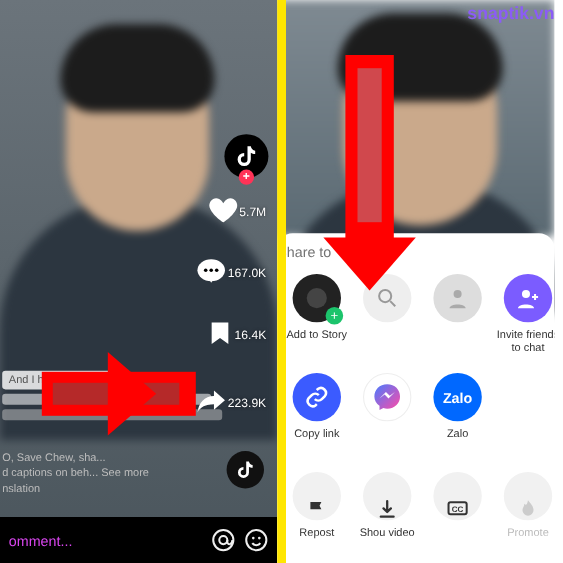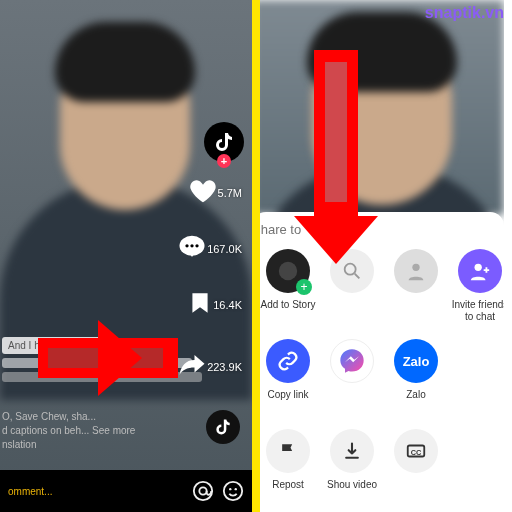--- a/index.html
+++ b/index.html
@@ -26,42 +26,42 @@
   .icon-bookmark { width: 26px; height: 26px; fill:#fff; }
   .icon-share { width: 30px; height: 30px; fill:#fff; }
   .music-disc { position: absolute; right: 12px; top: 410px; width: 34px; height: 34px; background:#111; border-radius:50%; display:flex;align-items:center;justify-content:center;}
   .music-disc svg{width:20px;height:20px;}
   .caption-block { position: absolute; left: 2px; bottom: 130px; width: 210px; }
   .caption-chip { background: rgba(255,255,255,.82); color:#555; font-size:10px; padding:3px 6px; border-radius:3px; margin-bottom:4px; display:inline-block; filter: blur(0.5px); }
   .caption-chip2 { width: 190px; height: 10px; background: rgba(255,255,255,.55); border-radius:3px; margin-bottom:4px; }
   .music-bar { width: 200px; height: 10px; background: rgba(200,200,200,.5); border-radius:3px; }
   .meta { position: absolute; left: 2px; bottom: 60px; color:#bdbdbd; font-size:10px; line-height:14px; filter: blur(0.5px); }
   .comment-input { position: absolute; left: 0; bottom: 0; width: 252px; height: 42px; background: #000; display:flex; align-items:center; padding: 0 8px; gap:8px; }
-  .comment-input .txt { flex:1; color:#eab308; font-size:10px; }
+  .comment-input .txt { flex:1; color:#d946ef; font-size:13px; }
   .comment-input .glyph { width:22px; height:22px; color:#eee; }
   
   .arrow-left { position: absolute; left: 38px; top: 338px; z-index:6; }
   .arrow-left .shaft { width: 140px; height: 40px; background:#f00; position:relative; }
   .arrow-left .head { position:absolute; right:-36px; top:-18px; width:0;height:0; border-top:38px solid transparent; border-bottom:38px solid transparent; border-left:44px solid #f00; background:none; border-radius:0;}
   .arrow-left .shaft-inner { position:absolute; left:10px; top:10px; width:115px; height:20px; background: rgba(90,90,90,.45); }
   
   .right { width: 252px; height: 512px; background:#fff; position: relative; overflow:hidden; }
   .right .bg-person2 { position:absolute; top:0; left:0; right:0; height: 215px; background: linear-gradient(180deg,#7f8a92,#5b6a73); filter: blur(4px); }
   .right .head2 { position:absolute; left:60px; top:40px; width:140px; height:165px; background:#caa98b; border-radius:60px 60px 70px 70px; filter: blur(4px);}
   .right .hair2 { position:absolute; left:55px; top:12px; width:150px; height:80px; background:#1c1c1c; border-radius:70px 70px 40px 40px; filter: blur(4px);}
   .right .body2 { position:absolute; left:0; top:165px; width:260px; height:120px; background:#2c3640; border-radius:120px 120px 0 0; filter: blur(4px);}
   .watermark { position:absolute; right: 0px; top: 4px; color:#8b5cf6; font-weight:700; font-size:16px; z-index:4;}
   .sheet { position:absolute; left:0; right:0; bottom:0; height: 300px; background:#fff; border-radius: 14px 14px 0 0; }
   .sheet-title { text-align:left; font-size:13px; color:#737373; padding-top:10px; font-weight:500;}
   .row { display:flex; padding: 12px 6px 4px 6px; gap: 4px; }
   .tile { flex: 0 0 25%; display:flex; flex-direction:column; align-items:center; font-size:10px; color:#333; text-align:center; }
   .tile .circ { width: 44px; height: 44px; border-radius: 50%; display:flex; align-items:center; justify-content:center; margin-bottom:6px; }
   .tile .lbl { line-height:12px; min-height:24px; }
   .faded { color:#bbb; }
-  .row2 .circ { background:#f1f1f1; }
+  .row2 .circ { background:#f1f1f1;align-items:flex-end; }
   
   .arrow-right { position:absolute; left: 62px; top: 50px; z-index:7; }
   .arrow-right .shaft { width: 44px; height: 170px; background:#f00; position:relative; }
   .arrow-right .headd { position:absolute; bottom:-44px; left:-20px; width:0;height:0; border-left:42px solid transparent; border-right:42px solid transparent; border-top:48px solid #f00; }
   .arrow-right .inner { position:absolute; left:11px; top:12px; width:22px; height:140px; background: rgba(150,160,170,.45); }
 </style>
 </head>
 <body>
 
 <div class="canvas">
@@ -252,20 +252,28 @@
           <div class="lbl">Shou video</div>
         </div>
         <div class="tile">
           <div class="circ">
               <svg width="22" height="22" viewBox="0 0 24 24">
                 <rect x="3" y="6" width="18" height="12" rx="2" fill="none" stroke="#333" stroke-width="2"></rect>
                 <text x="12" y="16" text-anchor="middle" font-size="8" fill="#333" font-weight="700">CC</text>
               </svg>
             </div>
         </div>
+        <div class="tile faded">
+          <div class="circ">
+              <svg width="20" height="20" viewBox="0 0 24 24">
+                <path d="M12 2c3 4 6 6 6 11a6 6 0 0 1-12 0c0-3 2-4 2-7 2 2 3 1 4-4z" fill="#ccc"></path>
+              </svg>
+            </div>
+          <div class="lbl">Promote</div>
+        </div>
 
       </div>
     </div>
 
     <div class="arrow-right">
       <div class="shaft">
           <div class="inner"></div>
           <div class="headd"></div>
         </div>
     </div>

